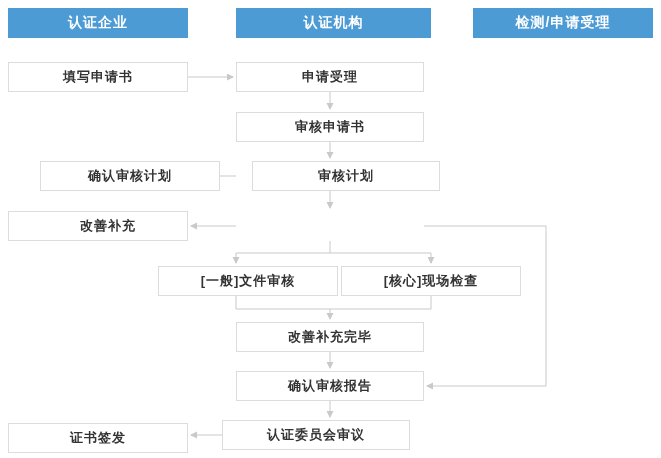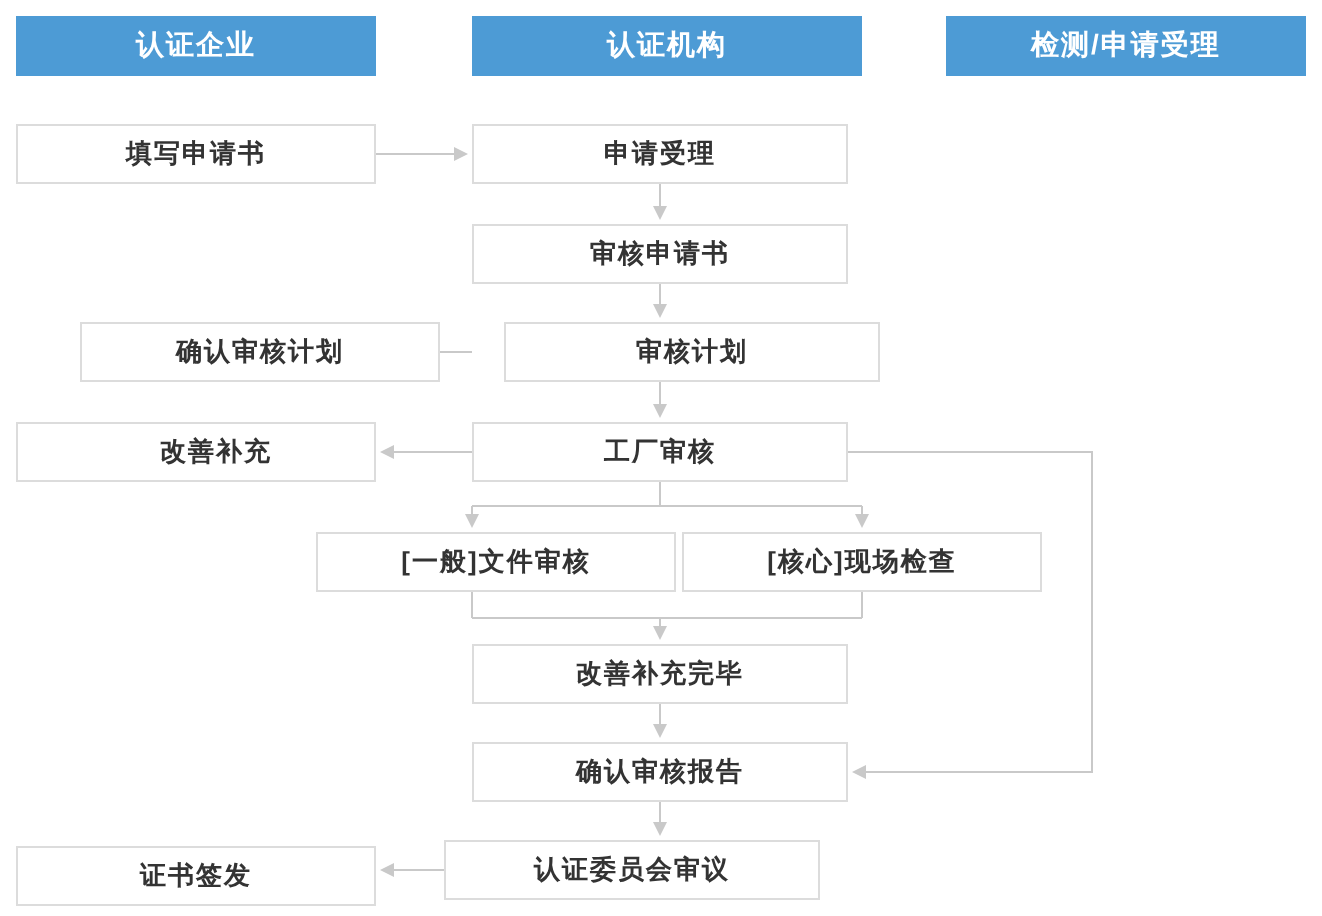--- a/index.html
+++ b/index.html
@@ -88,21 +88,20 @@
   <div class="lane-header" style="left:8px; top:8px; width:180px;">认证企业</div>
   <div class="lane-header" style="left:236px; top:8px; width:195px;">认证机构</div>
   <div class="lane-header" style="left:473px; top:8px; width:180px;">检测/申请受理</div>
 
   <div class="node" style="left:8px; top:62px; width:180px;">填写申请书</div>
   <div class="node" style="left:236px; top:112px; width:188px;">审核申请书</div>
   <div class="node" style="left:236px; top:62px; width:188px;">申请受理</div>
   <div class="node" style="left:8px; top:161px; width:180px;margin-left:32px;">确认审核计划</div>
   <div class="node" style="left:236px; top:161px; width:188px;margin-left:16px;">审核计划</div>
   <div class="node" style="left:8px; top:211px; width:180px;padding-left:20px;">改善补充</div>
-  <div class="node" style="left:236px; top:211px; width:188px;">工厂审核</div>
   <div class="node" style="left:158px; top:266px; width:180px;">[一般]文件审核</div>
   <div class="node" style="left:341px; top:266px; width:180px;">[核心]现场检查</div>
   <div class="node" style="left:236px; top:322px; width:188px;">改善补充完毕</div>
   <div class="node" style="left:236px; top:371px; width:188px;">确认审核报告</div>
   <div class="node" style="left:222px; top:420px; width:188px;">认证委员会审议</div>
   <div class="node" style="left:8px; top:423px; width:180px;">证书签发</div>
 
 </div>
 
 </body></html>

